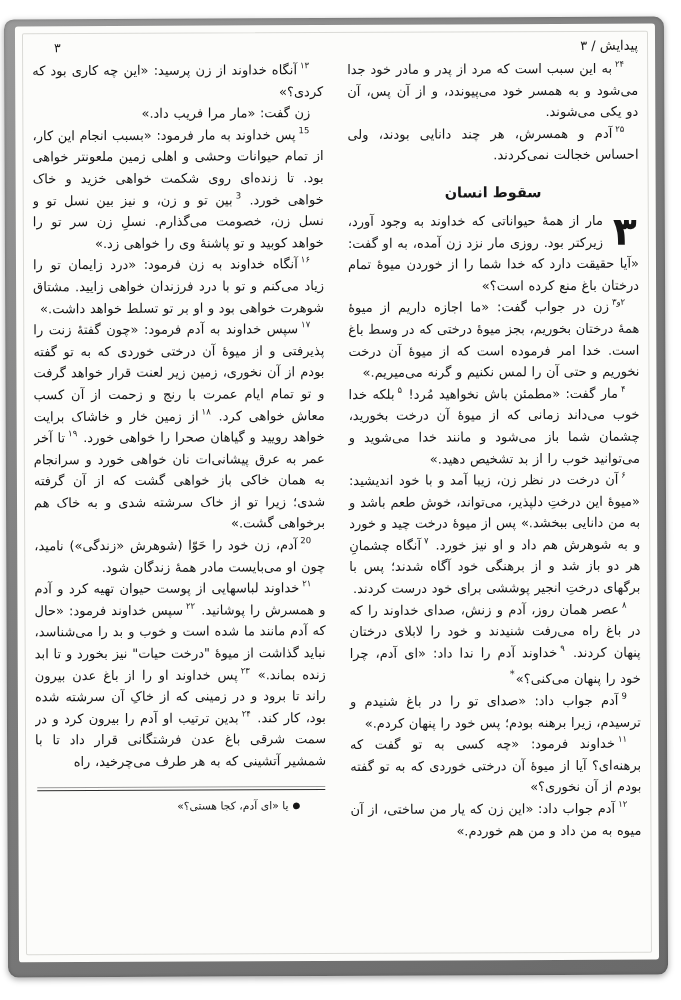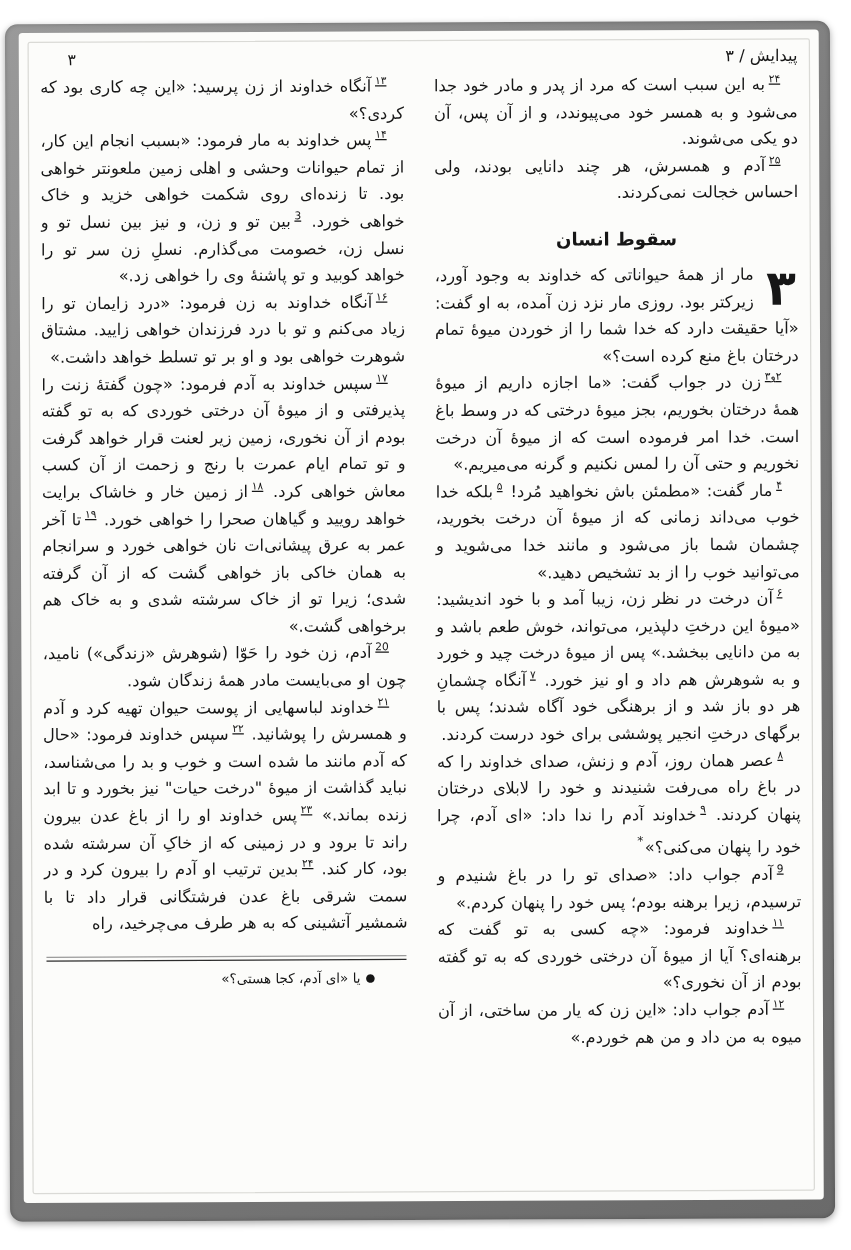--- a/index.html
+++ b/index.html
@@ -53,21 +53,21 @@
   .section-heading{
     font-weight:bold;font-size:14.5px;line-height:18px;
     text-align:center;margin:17px 0 9px 0;
   }
   .drop-cap{
     float:right;font-weight:bold;font-size:39px;line-height:40px;
     margin:2px 2px 0 10px;
   }
   .verse-num{
     font-size:8.5px;line-height:1;vertical-align:6px;
-    margin-left:3px;margin-right:1px;letter-spacing:0;text-decoration:underline;
+    margin-left:3px;margin-right:1px;letter-spacing:0;
   }
   .fn-marker{
     font-size:10px;vertical-align:6px;margin-right:1px;
   }
   .footnote{margin-top:14px;}
   .footnote-rule{
     width:99%;height:2px;margin:0 1px 7px 0;
     border-top:1px solid #9a9a9a;border-bottom:1.6px solid #2c2c2c;
   }
   .footnote-line{
@@ -98,21 +98,22 @@
             <p class="verse-para"><span class="verse-num">9</span><span>آدم جواب داد: «صدای تو را در باغ شنیدم و ترسیدم، زیرا برهنه بودم؛ پس خود را پنهان کردم.»</span></p>
             <p class="verse-para"><span class="verse-num">۱۱</span><span>خداوند فرمود: «چه کسی به تو گفت که برهنه‌ای؟ آیا از میوهٔ آن درختی خوردی که به تو گفته بودم از آن نخوری؟»</span></p>
             <p class="verse-para"><span class="verse-num">۱۲</span><span>آدم جواب داد: «این زن که یار من ساختی، از آن میوه به من داد و من هم خوردم.»</span></p>
           </div>
       </div>
 
       <div class="column">
         <div class="page-number">۳</div>
         <div class="blocks" id="left-blocks">
             <p class="verse-para"><span class="verse-num">۱۳</span><span>آنگاه خداوند از زن پرسید: «این چه کاری بود که کردی؟»</span></p>
-            <p class="verse-para"><span class="verse-num">۱۴</span><span>پس خداوند به مار فرمود: «بسبب انجام این کار، از تمام حیوانات وحشی و اهلی زمین ملعونتر خواهی بود. تا زنده‌ای روی شکمت خواهی خزید و خاک خواهی خورد. </span><span class="verse-num">3</span><span>بین تو و زن، و نیز بین نسل تو و نسل زن، خصومت می‌گذارم. نسلِ زن سر تو را خواهد کوبید و تو پاشنهٔ وی را خواهی زد.»</span></p>
+            <p class="verse-para"><span>زن گفت: «مار مرا فریب داد.»</span></p>
+            <p class="verse-para"><span class="verse-num">15</span><span>پس خداوند به مار فرمود: «بسبب انجام این کار، از تمام حیوانات وحشی و اهلی زمین ملعونتر خواهی بود. تا زنده‌ای روی شکمت خواهی خزید و خاک خواهی خورد. </span><span class="verse-num">3</span><span>بین تو و زن، و نیز بین نسل تو و نسل زن، خصومت می‌گذارم. نسلِ زن سر تو را خواهد کوبید و تو پاشنهٔ وی را خواهی زد.»</span></p>
             <p class="verse-para"><span class="verse-num">۱۶</span><span>آنگاه خداوند به زن فرمود: «درد زایمان تو را زیاد می‌کنم و تو با درد فرزندان خواهی زایید. مشتاق شوهرت خواهی بود و او بر تو تسلط خواهد داشت.»</span></p>
             <p class="verse-para"><span class="verse-num">۱۷</span><span>سپس خداوند به آدم فرمود: «چون گفتهٔ زنت را پذیرفتی و از میوهٔ آن درختی خوردی که به تو گفته بودم از آن نخوری، زمین زیر لعنت قرار خواهد گرفت و تو تمام ایام عمرت با رنج و زحمت از آن کسب معاش خواهی کرد. </span><span class="verse-num">۱۸</span><span>از زمین خار و خاشاک برایت خواهد رویید و گیاهان صحرا را خواهی خورد. </span><span class="verse-num">۱۹</span><span>تا آخر عمر به عرق پیشانی‌ات نان خواهی خورد و سرانجام به همان خاکی باز خواهی گشت که از آن گرفته شدی؛ زیرا تو از خاک سرشته شدی و به خاک هم برخواهی گشت.»</span></p>
             <p class="verse-para"><span class="verse-num">20</span><span>آدم، زن خود را حَوّا (شوهرش «زندگی») نامید، چون او می‌بایست مادر همهٔ زندگان شود.</span></p>
             <p class="verse-para"><span class="verse-num">۲۱</span><span>خداوند لباسهایی از پوست حیوان تهیه کرد و آدم و همسرش را پوشانید. </span><span class="verse-num">۲۲</span><span>سپس خداوند فرمود: «حال که آدم مانند ما شده است و خوب و بد را می‌شناسد، نباید گذاشت از میوهٔ "درخت حیات" نیز بخورد و تا ابد زنده بماند.» </span><span class="verse-num">۲۳</span><span>پس خداوند او را از باغ عدن بیرون راند تا برود و در زمینی که از خاکِ آن سرشته شده بود، کار کند. </span><span class="verse-num">۲۴</span><span>بدین ترتیب او آدم را بیرون کرد و در سمت شرقی باغ عدن فرشتگانی قرار داد تا با شمشیر آتشینی که به هر طرف می‌چرخید، راه</span></p>
           </div>
         <div class="footnote">
           <div class="footnote-rule"></div>
           <div class="footnote-line">
             <span class="footnote-bullet">●</span><span>یا «ای آدم، کجا هستی؟»</span>
           </div>

